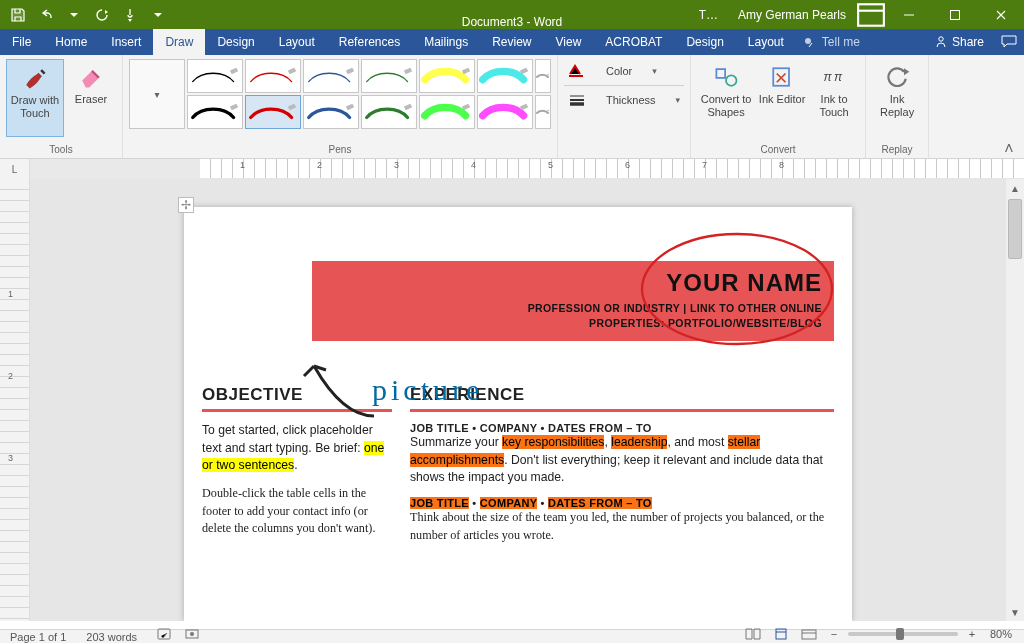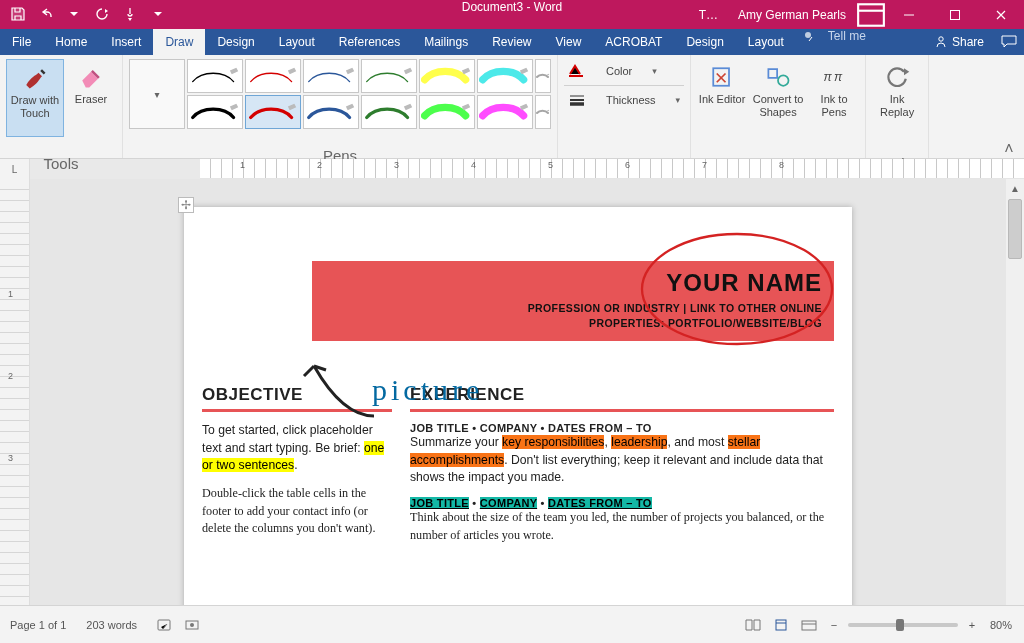--- a/index.html
+++ b/index.html
@@ -1,42 +1,42 @@
 <!DOCTYPE html>
 <html><head>
 <meta charset="utf-8">
 <style>
 * { box-sizing: border-box; margin: 0; padding: 0; font-family: "Segoe UI", Arial, sans-serif; }
 html, body { width: 1024px; height: 643px; overflow: hidden; background: #fff; }
 
 
-.titlebar { height: 29px; background: #be185d; color: #fff; display: flex; align-items: flex-start; font-size: 12px; position: relative; gap: 15px; }
+.titlebar { height: 29px; background: #4d7c0f; color: #fff; display: flex; align-items: flex-end; font-size: 12px; position: relative; gap: 15px; }
 .qat { display: flex; align-items: center; gap: 0; padding-left: 4px; }
 .qat .q { width: 28px; height: 28px; display: flex; align-items: center; justify-content: center; cursor: pointer; }
 .qat .q svg { width: 16px; height: 16px; }
 .titlebar .doctitle { position: absolute; left: 50%; transform: translateX(-50%); font-size: 12px; color: #fff; }
 .titlebar .right { margin-left: auto; display: flex; align-items: center; height: 100%; }
 .titlebar .user { font-size: 12px; padding: 0 10px; }
 .winbtn { width: 46px; height: 29px; display: flex; align-items: center; justify-content: center; cursor: pointer; }
 .winbtn svg { width: 12px; height: 12px; }
 .ribbon-display { width: 30px; height: 29px; display:flex;align-items:center;justify-content:center;cursor:pointer;}
 
 
 .tabs { height: 26px; background: #2b579a; color: #fff; display: flex; align-items: stretch; font-size: 12px; }
 .tab { padding: 0 12px; display: flex; align-items: center; cursor: pointer; }
 .tab.file { background: #2b579a; }
 .tab.active { background: #f3f3f3; color: #2b579a; }
-.tabs .tellme { margin-left: 6px; display: flex; color: #c7d6ec; gap: 12px; font-size: 12px; }
+.tabs .tellme { margin-left: 6px; display: flex; align-items: center; color: #c7d6ec; gap: 6px; font-size: 12px; }
 .tabs .share { margin-left: auto; display: flex; align-items: center; gap: 4px; padding: 0 10px; cursor:pointer;}
 .tabs .comments-ico { width: 30px; display:flex;align-items:center;justify-content:center;cursor:pointer;}
 
 
 .ribbon { height: 104px; background: #f3f3f3; border-bottom: 1px solid #d4d4d4; display: flex; position: relative; }
 .group { display: flex; flex-direction: column; justify-content: space-between; border-right: 1px solid #e1e1e1; padding: 4px 6px 0 6px; }
-.group-label { font-size: 15px; color: #666; text-align: center; padding: 2px 0 3px 0; margin-top: 16px; }
+.group-label { font-size: 10px; color: #666; text-align: center; padding: 2px 0 3px 0; }
 .group-body { display: flex; align-items: flex-start; gap: 2px; }
 .bigbtn { display: flex; flex-direction: column; align-items: center; justify-content: flex-start; width: 50px; height: 78px; padding-top: 4px; font-size: 11px; color: #444; cursor: pointer; text-align:center; line-height:1.15;}
 .bigbtn.wide { width: 58px; }
 .bigbtn svg, .bigbtn .ico { width: 30px; height: 28px; margin-bottom: 2px; }
 .bigbtn.active { background: #c9dff2; border: 1px solid #7fb3e0; }
 
 
 .pens-group { flex: 0 0 auto; }
 .pen-gallery { display: grid; grid-template-columns: repeat(7, 56px) 16px; grid-auto-rows: 34px; gap: 2px; }
 .pen { border: 1px solid #c7c7c7; background: #fff; display: flex; align-items: center; justify-content: center; cursor:pointer; position:relative;}
@@ -86,24 +86,24 @@
 
 .cols { display:flex; gap:18px; }
 .col-left { width: 190px; }
 .col-right { flex:1; }
 .sec-title { font-size:17px; font-weight:900; letter-spacing:.5px; }
 .sec-rule { height:3px; background:#e75456; margin:4px 0 10px 0;}
 .para { font-size:12.2px; font-family: Georgia, 'Times New Roman', serif; line-height:1.45; margin-bottom:10px;}
 .jobline { font-size:11px; font-weight:800; letter-spacing:.3px;}
 mark.y { background:#ffff00; }
 mark.c { background:#f97316; }
-mark.m { background:#14b8a6;text-decoration:underline; }
-
-
-.statusbar { position:absolute; bottom:0; left:0; right:0; height:38px; background:#f3f3f3; border-top:1px solid #d4d4d4; display:flex; align-items:center; font-size:11px; color:#555; }
+mark.m { background:#f97316; }
+
+
+.statusbar { position:absolute; bottom:0; left:0; right:0; height:14px; background:#f3f3f3; border-top:1px solid #d4d4d4; display:flex; align-items:flex-end; font-size:11px; color:#555; }
 .statusbar .chunk { padding: 0 10px; cursor:pointer;}
 .statusbar .icons { display:flex; gap:6px; padding:0 6px;}
 .statusbar .right { margin-left:auto; display:flex; align-items:center; gap:6px; padding-right:8px;}
 .viewbtn { width:22px;height:18px; display:flex;align-items:center;justify-content:center;cursor:pointer;}
 .zoom-slider { width:110px; height:4px; background:#c8c8c8; position:relative; border-radius:2px;}
 .zoom-slider .knob { position:absolute; top:-4px; left:48px; width:8px;height:12px; background:#777; border-radius:2px;}
 .zminus,.zplus { width:16px;text-align:center;cursor:pointer;}
 </style>
 </head>
 <body>
@@ -340,40 +340,40 @@
           </svg>
         <span>Thickness</span>
           <span style="font-size:9px;color:#666">▾</span>
       </div>
     </div>
     <div class="group-label">&nbsp;</div>
   </div>
 
   <div class="group">
     <div class="group-body">
+      <div class="bigbtn wide">
+        <svg viewBox="0 0 32 32">
+            <rect x="5" y="7" width="10" height="10" fill="none" stroke="#5a8bd6" stroke-width="2"></rect>
+            <circle cx="22" cy="20" r="6" fill="none" stroke="#3a9" stroke-width="2"></circle>
+          </svg>
+        <span>Convert to Shapes</span>
+      </div>
       <div class="bigbtn">
         <svg viewBox="0 0 32 32">
             <rect x="6" y="6" width="18" height="20" fill="none" stroke="#5a8bd6" stroke-width="2"></rect>
             <path stroke="#c43" stroke-width="2" d="M10 12l10 10M20 12l-10 10"></path>
           </svg>
         <span>Ink Editor</span>
       </div>
-      <div class="bigbtn wide">
-        <svg viewBox="0 0 32 32">
-            <rect x="5" y="7" width="10" height="10" fill="none" stroke="#5a8bd6" stroke-width="2"></rect>
-            <circle cx="22" cy="20" r="6" fill="none" stroke="#3a9" stroke-width="2"></circle>
-          </svg>
-        <span>Convert to Shapes</span>
-      </div>
       <div class="bigbtn">
         <svg viewBox="0 0 32 32">
             <text x="4" y="20" font-size="14" font-style="italic" fill="#444">π</text>
             <text x="16" y="20" font-size="14" font-style="italic" fill="#444">π</text>
           </svg>
-        <span>Ink to Pens</span>
+        <span>Ink to Touch</span>
       </div>
     </div>
     <div class="group-label">Convert</div>
   </div>
 
   <div class="group">
     <div class="group-body">
       <div class="bigbtn">
         <svg viewBox="0 0 32 32">
             <path fill="none" stroke="#777" stroke-width="2.5" d="M24 10a10 10 0 10 2 8"></path>

